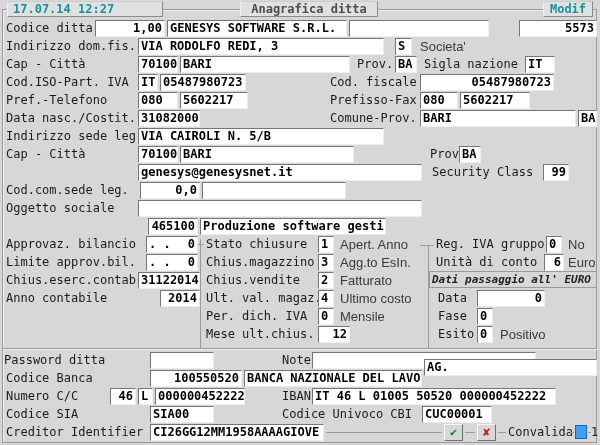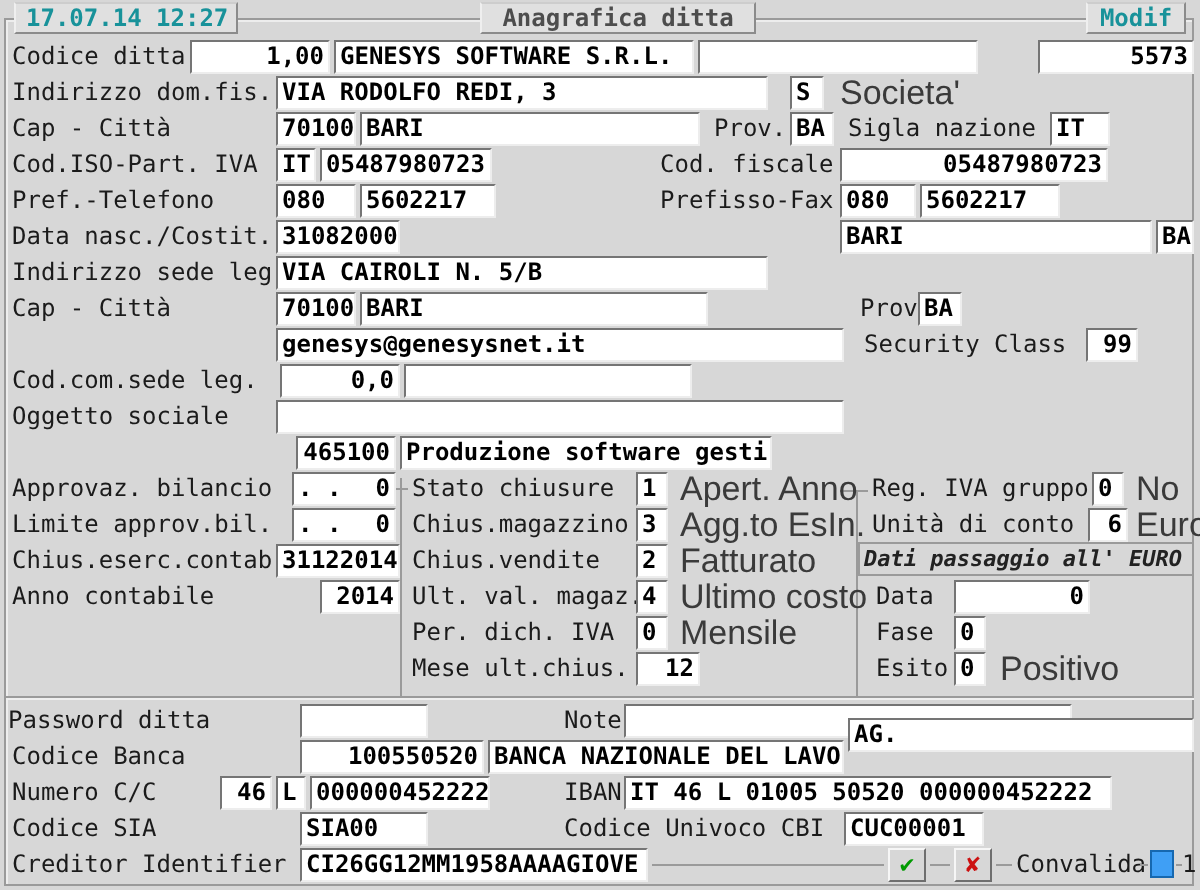--- a/index.html
+++ b/index.html
@@ -7,21 +7,21 @@
   .canvas{position:relative;width:600px;height:445px;background:#d7d7d7;
     font-family:"DejaVu Sans Mono","Liberation Mono",monospace;font-size:12px;color:#111;overflow:hidden}
   .frame{position:absolute;border:1px solid #9a9a9a;box-shadow:inset 1px 1px 0 #ededed}
   .lb{position:absolute;height:17px;line-height:17px;white-space:pre;color:#1b1b1b}
   .fd{position:absolute;height:17px;line-height:15px;background:#fff;border:1px solid;
     border-color:#757575 #ededed #ededed #757575;padding:0 2px;font-weight:bold;
     white-space:pre;overflow:hidden;color:#000}
   .rt{text-align:right}
   .mask{display:flex;justify-content:space-between}
   .sn{position:absolute;height:17px;line-height:17px;font-family:"Liberation Sans",sans-serif;
-    font-size:17px;color:#3a3a3a;white-space:pre}
+    font-size:13px;color:#3a3a3a;white-space:pre}
   .tab{position:absolute;height:16px;line-height:15px;background:#e0e0e0;border:1px solid;
     border-color:#cdcdcd #8b8b8b #8b8b8b #efefef;padding:0 5px;font-weight:bold;white-space:pre}
   .teal{color:#18929a}
   .gray{color:#4d4d4d}
   .vl{position:absolute;width:1px;background:#9a9a9a}
   .hl{position:absolute;height:1px;background:#9a9a9a}
   .hl2{position:absolute;height:1px;background:#efefef}
   .btn{position:absolute;width:19px;height:17px;background:#d7d7d7;border:1px solid;
     border-color:#f6f6f6 #6e6e6e #6e6e6e #f6f6f6;text-align:center;line-height:15px;
     font-size:12px;font-weight:bold;cursor:pointer}
@@ -30,21 +30,21 @@
     white-space:pre;overflow:hidden;color:#222}
   .ind{position:absolute;width:12px;height:14px;border:1px solid #1668b0}
 </style>
 </head>
 <body>
 
 <div class="canvas">
 
   <div class="frame" style="left:2px;top:9px;width:595px;height:434px"></div>
 
-  <div class="tab teal" style="left:7px;top:1px;width:112px">17.07.14 12:27</div>
+  <div class="tab teal" style="left:7px;top:1px;width:156px">17.07.14 12:27</div>
   <div class="tab gray" style="left:240px;top:1px;width:138px;text-align:center">Anagrafica ditta</div>
   <div class="tab teal" style="left:543px;top:1px;width:50px;text-align:center">Modif</div>
 
   <div class="lb" style="left:6px;top:20px">Codice ditta</div>
   <div class="fd rt" style="left:95px;top:20px;width:70px">1,00</div>
   <div class="fd" style="left:167px;top:20px;width:180px">GENESYS SOFTWARE S.R.L.</div>
   <div class="fd" style="left:349px;top:20px;width:140px"></div>
   <div class="fd rt" style="left:519px;top:20px;width:78px">5573</div>
 
   <div class="lb" style="left:6px;top:38px">Indirizzo dom.fis.</div>
@@ -68,20 +68,21 @@
 
   <div class="lb" style="left:6px;top:92px">Pref.-Telefono</div>
   <div class="fd" style="left:138px;top:92px;width:40px">080</div>
   <div class="fd" style="left:180px;top:92px;width:68px">5602217</div>
   <div class="lb" style="left:330px;top:92px">Prefisso-Fax</div>
   <div class="fd" style="left:420px;top:92px;width:38px">080</div>
   <div class="fd" style="left:460px;top:92px;width:70px">5602217</div>
 
   <div class="lb" style="left:6px;top:110px">Data nasc./Costit.</div>
   <div class="fd" style="left:138px;top:110px;width:62px">31082000</div>
+  <div class="lb" style="left:330px;top:110px">Comune-Prov.</div>
   <div class="fd" style="left:420px;top:110px;width:156px">BARI</div>
   <div class="fd" style="left:578px;top:110px;width:19px">BA</div>
 
   <div class="lb" style="left:6px;top:128px">Indirizzo sede leg.</div>
   <div class="fd" style="left:138px;top:128px;width:246px">VIA CAIROLI N. 5/B</div>
 
   <div class="lb" style="left:6px;top:146px">Cap - Città</div>
   <div class="fd" style="left:138px;top:146px;width:40px">70100</div>
   <div class="fd" style="left:180px;top:146px;width:174px">BARI</div>
   <div class="lb" style="left:430px;top:146px">Prov</div>

